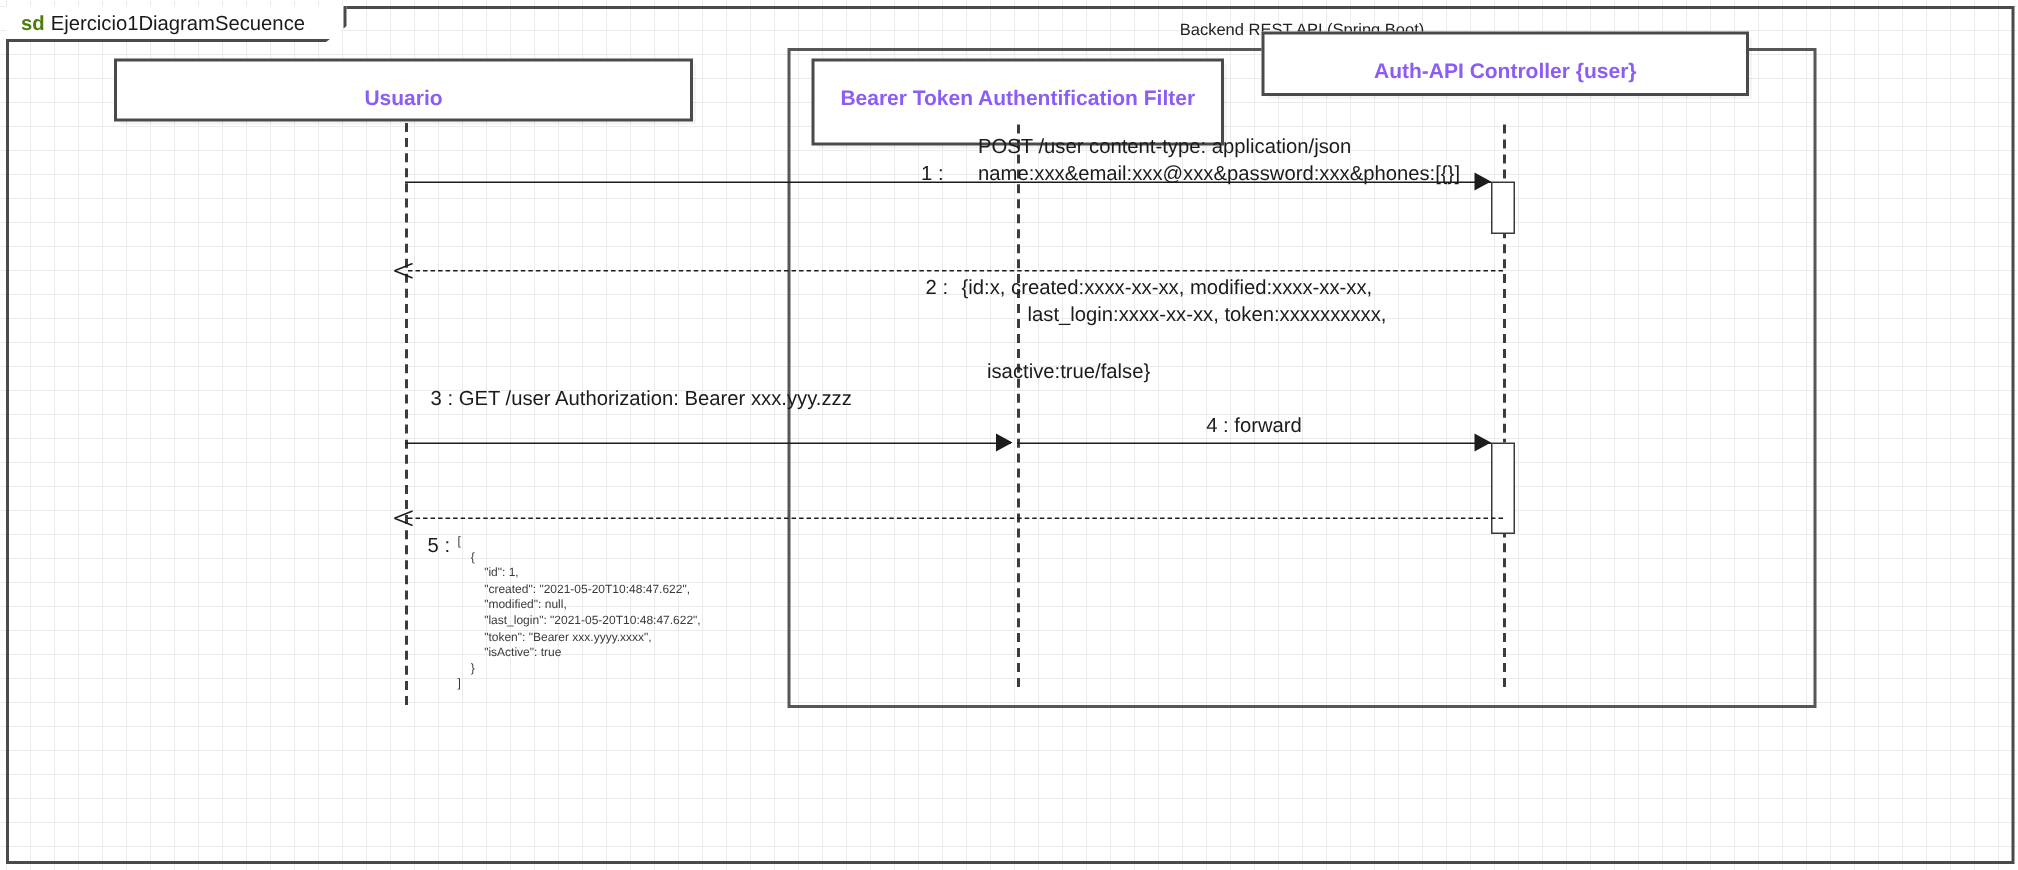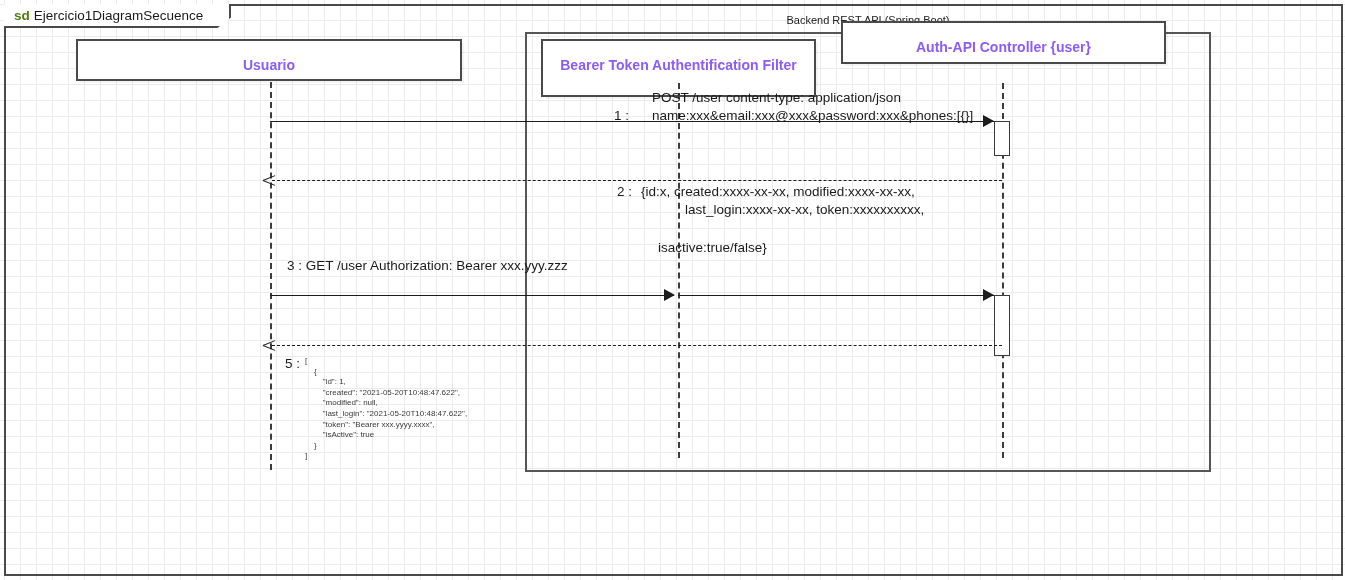--- a/index.html
+++ b/index.html
@@ -233,20 +233,21 @@
     <span class="num">2 :</span>
     <span class="l1">{id:x, created:xxxx-xx-xx, modified:xxxx-xx-xx,</span>
     <span class="l2">last_login:xxxx-xx-xx, token:xxxxxxxxxx,</span>
     <span class="l3">isactive:true/false}</span>
   </div>
 
   <div id="msg3-label" class="abs msg-label">3 : GET /user Authorization: Bearer xxx.yyy.zzz</div>
   <div id="msg3-line" class="abs solid-line"></div>
   <div id="msg3-head" class="abs arrow-filled"></div>
 
+  <div id="msg4-label" class="abs msg-label">4 : forward</div>
   <div id="msg4-line" class="abs solid-line"></div>
   <div id="msg4-head" class="abs arrow-filled"></div>
 
   <div id="msg5-line" class="abs dashed-line"></div>
   <div id="msg5-head" class="abs arrow-open-left"></div>
   <div id="msg5-num" class="abs msg-label">5 :</div>
   <div id="json-block" class="abs">[
     {
         "id": 1,
         "created": "2021-05-20T10:48:47.622",

